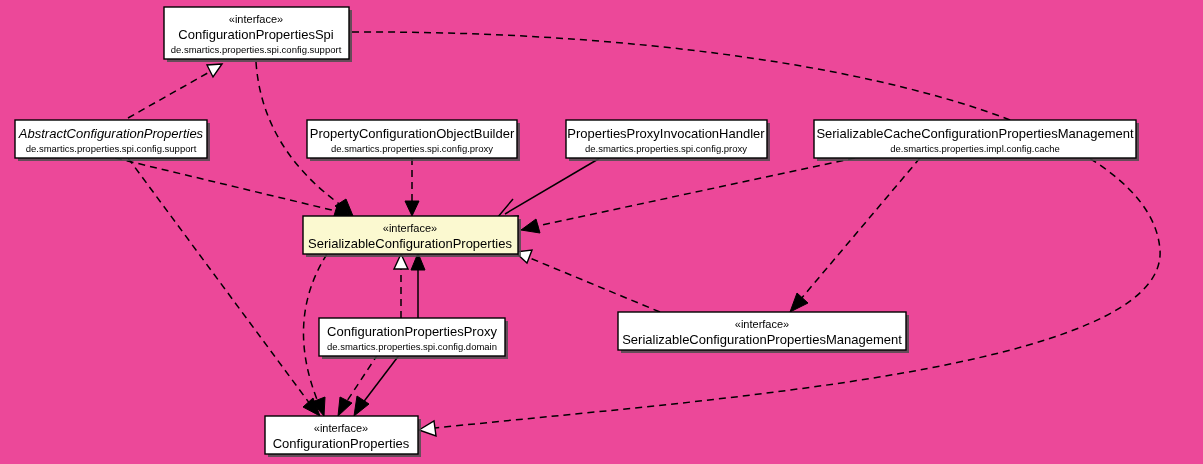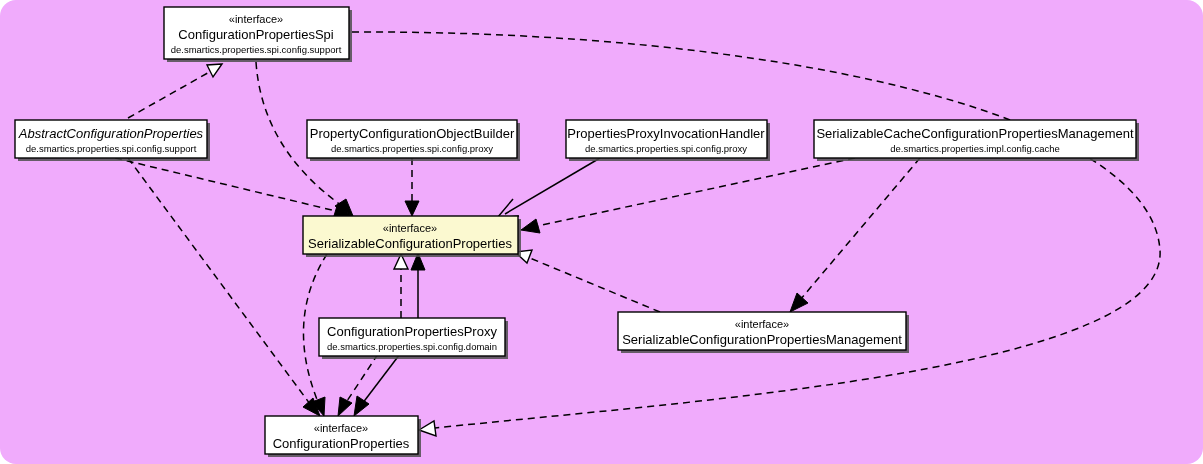--- a/index.html
+++ b/index.html
@@ -4,24 +4,23 @@
 <style>
   html, body {
     margin: 0;
     padding: 0;
     background: #ffffff;
   }
   #diagram-root {
     position: relative;
     width: 1203px;
     height: 464px;
-    background: #f0abfc;
+    background: #ec4899;
     font-family: "Liberation Sans", sans-serif;
     overflow: hidden;
-    border-radius: 16px;
   }
   svg.uml-canvas {
     position: absolute;
     top: 0;
     left: 0;
     width: 1203px;
     height: 464px;
   }
   .uml-box-rect {
     fill: #ffffff;

